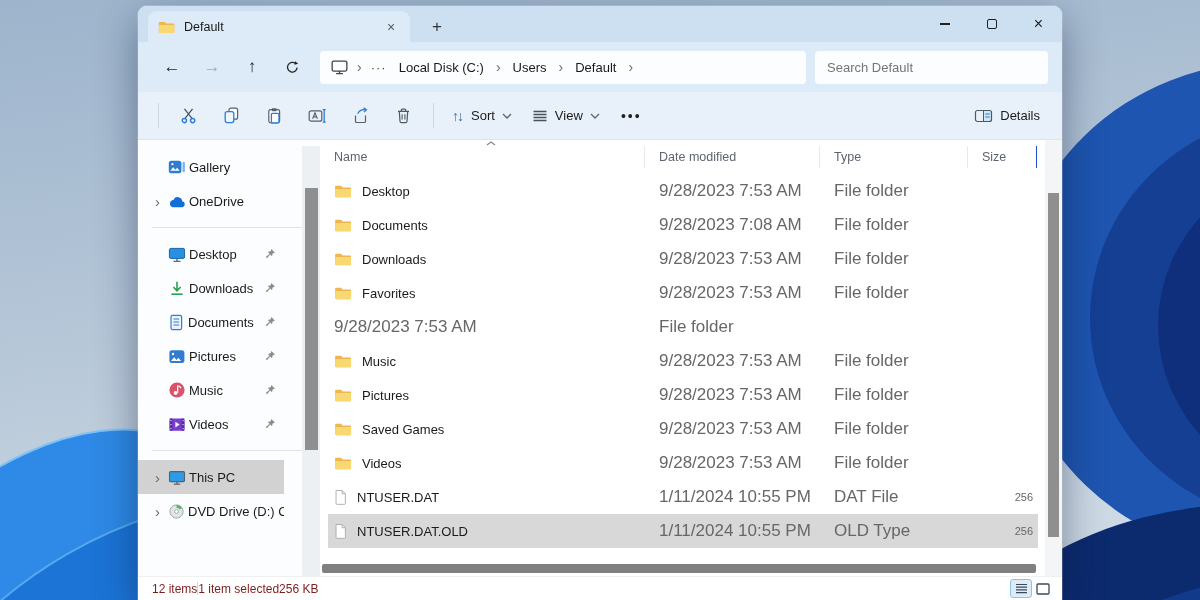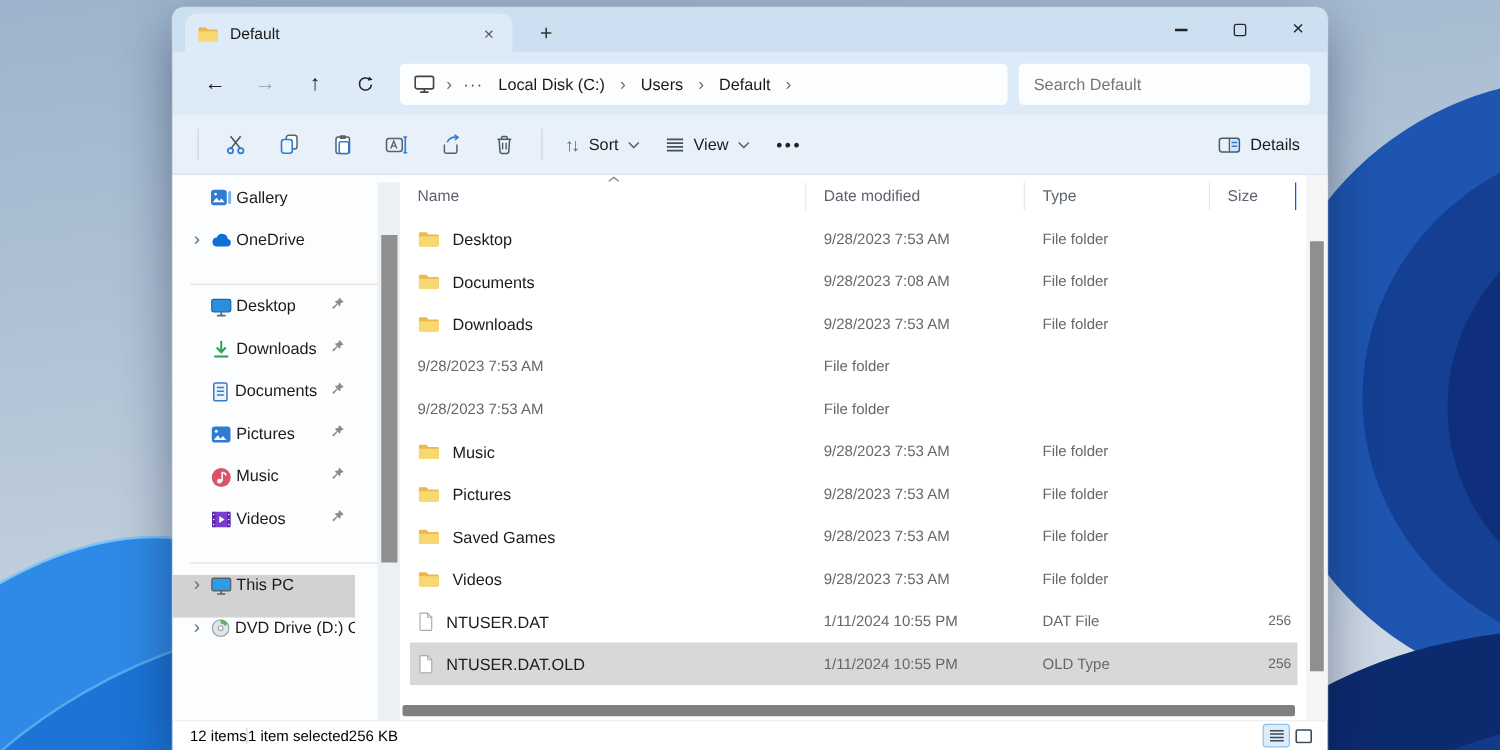--- a/index.html
+++ b/index.html
@@ -51,47 +51,47 @@
   .sort-arrows { color:#3e6c9f; font-size:14px; letter-spacing:-2px; margin-right:2px; }
   .more-dots { font-size:14px; letter-spacing:2px; color:#222; }
 
   
   .body { flex:1; display:flex; min-height:0; background:#fff; }
 
   
   .sidebar { width:182px; flex:none; background:#fbfdff; padding-top:10px; position:relative; }
   .side-scroll-track { position:absolute; right:0; top:6px; bottom:0; width:18px; background:#edf0f3; }
   .side-scroll-thumb { position:absolute; right:2px; top:48px; width:13px; height:262px; background:#8f8f8f; }
-  .side-item { height:34px; display:flex; align-items:flex-start; padding-left:12px; gap:3px; font-size:13px; color:#1b1b1b; margin-right:36px; position:relative; }
+  .side-item { height:34px; display:flex; align-items:center; padding-left:12px; gap:3px; font-size:13px; color:#1b1b1b; margin-right:36px; position:relative; }
   .side-item.selected { background:#d2d2d2; }
   .expander { width:15px; text-align:center; color:#5f6f7f; font-size:15px; line-height:1; flex:none; }
   .side-label { flex:1; white-space:nowrap; overflow:hidden; }
   .pin { margin-right:8px; flex:none; }
   .side-divider { height:1px; background:#e2e2e2; margin:9px 14px; }
 
   
   .content { flex:1; position:relative; min-width:0; background:#fff; }
   .list-header { height:34px; display:grid; grid-template-columns:325px 175px 148px 69px; align-items:center;
                  color:#5d6470; font-size:12.5px; position:relative; }
   .hcell { padding-left:14px; height:22px; line-height:22px; border-right:1px solid #e9e9e9; }
   .hcell:last-child { border-right:1px solid #1d4ed8; }
   .sort-caret { position:absolute; left:166px; top:1px; }
   .frow { height:34px; display:grid; grid-template-columns:325px 175px 148px 69px; align-items:center; position:relative; }
   .frow.selected::before { content:""; position:absolute; left:8px; right:24px; top:0; bottom:0; background:#d8d8d8; }
   .fcell { position:relative; }
   .fname { display:flex; align-items:center; gap:10px; padding-left:14px; color:#1b1b1b; }
-  .fdate,.ftype { color:#676767; font-size:12px; padding-left:14px; }
+  .fdate,.ftype { color:#676767; font-size:17px; padding-left:14px; }
   .fsize { color:#676767; font-size:11px; text-align:right; padding-right:4px; }
   .vscroll-track { position:absolute; right:0; top:0; bottom:0; width:17px; background:#f4f5f6; }
   .vscroll-thumb { position:absolute; right:3px; top:53px; width:11px; height:344px; background:#8f8f8f; }
   .hscroll { position:absolute; left:2px; bottom:3px; width:714px; height:9px; background:#808080; border-radius:2px; }
 
   
   .statusbar { height:24px; background:#fff; border-top:1px solid #f0f0f0; display:flex; align-items:center;
-               padding:0 8px 0 14px; font-size:12px; color:#000000; flex:none;text-align:right; }
+               padding:0 8px 0 14px; font-size:12px; color:#7f1d1d; flex:none;text-align:right; }
   .sb-div { width:1px; height:13px; background:#d5d5d5; }
   .sb-spacer { flex:1; }
   .view-toggle { width:22px; height:19px; display:flex; align-items:center; justify-content:center; border-radius:3px; }
   .view-toggle.active { background:#dcedf9; border:1px solid #90c2e6; }
 
   svg { display:block; }
 </style>
 </head>
 <body>
 
@@ -410,20 +410,27 @@
                 <path d="M1 3.2C1 2.5 1.5 2 2.2 2h5.1c.4 0 .8.15 1 .45L9.6 4H18c.7 0 1.2.5 1.2 1.2v8.6c0 .7-.5 1.2-1.2 1.2H2.2C1.5 15 1 14.5 1 13.8Z" fill="#edb64f"></path>
                 <path d="M1 5.6h18.2v8.2c0 .7-.5 1.2-1.2 1.2H2.2C1.5 15 1 14.5 1 13.8Z" fill="#f8d870"></path>
               </svg>
               <span>Downloads</span>
             </div>
           <div class="fcell fdate">9/28/2023 7:53 AM</div>
           <div class="fcell ftype">File folder</div>
           <div class="fcell fsize"></div>
         </div>
         <div class="frow">
+          <div class="fcell fname">
+              <svg width="18" height="14" viewBox="0 0 20 16">
+                <path d="M1 3.2C1 2.5 1.5 2 2.2 2h5.1c.4 0 .8.15 1 .45L9.6 4H18c.7 0 1.2.5 1.2 1.2v8.6c0 .7-.5 1.2-1.2 1.2H2.2C1.5 15 1 14.5 1 13.8Z" fill="#edb64f"></path>
+                <path d="M1 5.6h18.2v8.2c0 .7-.5 1.2-1.2 1.2H2.2C1.5 15 1 14.5 1 13.8Z" fill="#f8d870"></path>
+              </svg>
+              <span>Favorites</span>
+            </div>
           <div class="fcell fdate">9/28/2023 7:53 AM</div>
           <div class="fcell ftype">File folder</div>
           <div class="fcell fsize"></div>
         </div>
         <div class="frow">
           <div class="fcell fdate">9/28/2023 7:53 AM</div>
           <div class="fcell ftype">File folder</div>
           <div class="fcell fsize"></div>
         </div>
         <div class="frow">

